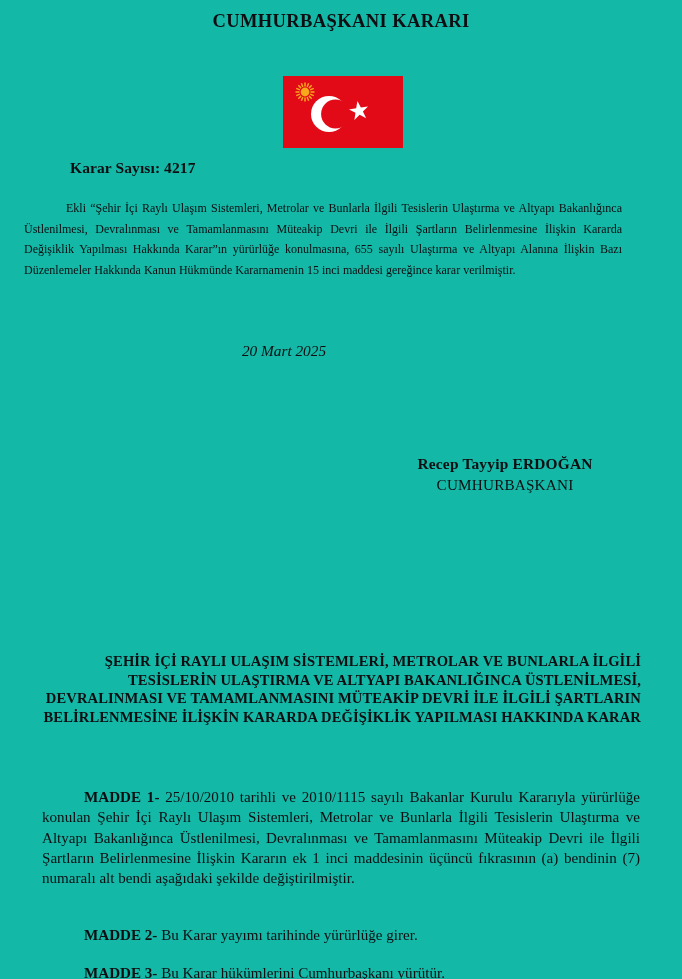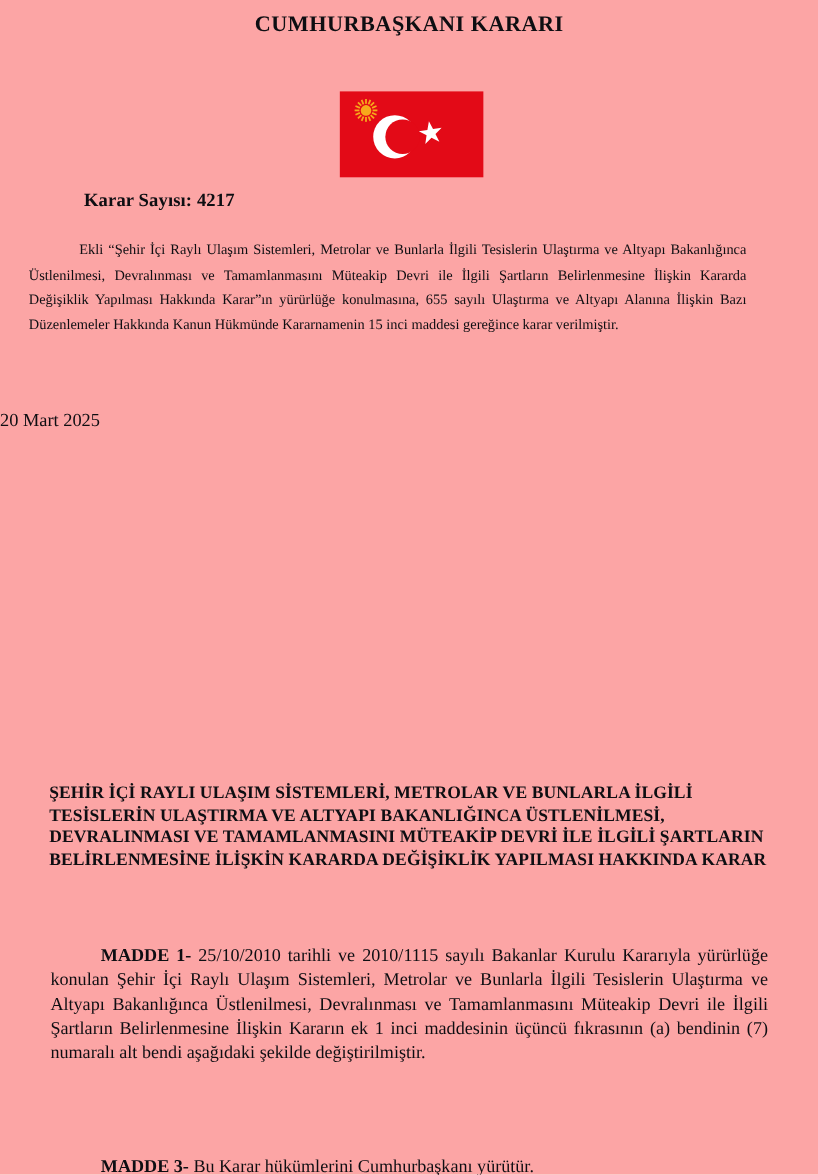--- a/index.html
+++ b/index.html
@@ -15,21 +15,21 @@
     overflow: hidden;
     font-family: "Liberation Serif", "DejaVu Serif", serif;
     color: #0e0e12;
     -webkit-font-smoothing: antialiased;
   }
 
   .page {
     position: relative;
     width: 682px;
     height: 979px;
-    background: #fca5a5;
+    background: #14b8a6;
   }
 
   
   .doc-title {
     position: absolute;
     top: 11px;
     left: 0;
     width: 682px;
     text-align: center;
     font-size: 18.5px;
@@ -75,22 +75,23 @@
     text-justify: inter-word;
     hyphens: none;
   }
 
   
   .date-line {
     position: absolute;
     top: 342px;
     left: 0;
     width: 568px;
-    text-align: left;
+    text-align: center;
     font-size: 15.3px;
+    font-style: italic;
   }
 
   
   .signature {
     position: absolute;
     top: 453px;
     left: 360px;
     width: 290px;
     text-align: center;
   }
@@ -105,21 +106,21 @@
     line-height: 21px;
     letter-spacing: 0.2px;
   }
 
   
   .reg-heading {
     position: absolute;
     top: 652px;
     left: 41px;
     width: 600px;
-    text-align: left;
+    text-align: right;
     font-size: 14.6px;
     font-weight: bold;
     line-height: 18.6px;
     letter-spacing: 0.1px;
   }
 
   
   .article {
     position: absolute;
     left: 42px;
@@ -200,26 +201,33 @@
       </g>
     </svg>
   </div>
 
   <div class="karar-sayisi">Karar Sayısı: 4217</div>
 
   <div class="intro-para">Ekli “Şehir İçi Raylı Ulaşım Sistemleri, Metrolar ve Bunlarla İlgili Tesislerin Ulaştırma ve Altyapı Bakanlığınca Üstlenilmesi, Devralınması ve Tamamlanmasını Müteakip Devri ile İlgili Şartların Belirlenmesine İlişkin Kararda Değişiklik Yapılması Hakkında Karar”ın yürürlüğe konulmasına, 655 sayılı Ulaştırma ve Altyapı Alanına İlişkin Bazı Düzenlemeler Hakkında Kanun Hükmünde Kararnamenin 15 inci maddesi gereğince karar verilmiştir.</div>
 
   <div class="date-line">20 Mart 2025</div>
 
+  <div class="signature">
+    <div class="name">Recep Tayyip ERDOĞAN</div>
+    <div class="role">CUMHURBAŞKANI</div>
+  </div>
 
   <div class="reg-heading">ŞEHİR İÇİ RAYLI ULAŞIM SİSTEMLERİ, METROLAR VE BUNLARLA İLGİLİ TESİSLERİN ULAŞTIRMA VE ALTYAPI BAKANLIĞINCA ÜSTLENİLMESİ, DEVRALINMASI VE TAMAMLANMASINI MÜTEAKİP DEVRİ İLE İLGİLİ ŞARTLARIN BELİRLENMESİNE İLİŞKİN KARARDA DEĞİŞİKLİK YAPILMASI HAKKINDA KARAR</div>
 
   <p class="article first">
     <span class="lbl">MADDE 1-</span><span> 25/10/2010 tarihli ve 2010/1115 sayılı Bakanlar Kurulu Kararıyla yürürlüğe konulan Şehir İçi Raylı Ulaşım Sistemleri, Metrolar ve Bunlarla İlgili Tesislerin Ulaştırma ve Altyapı Bakanlığınca Üstlenilmesi, Devralınması ve Tamamlanmasını Müteakip Devri ile İlgili Şartların Belirlenmesine İlişkin Kararın ek 1 inci maddesinin üçüncü fıkrasının (a) bendinin (7) numaralı alt bendi aşağıdaki şekilde değiştirilmiştir.</span>
   </p>
 
 
+  <p class="article m2">
+    <span class="lbl">MADDE 2-</span><span> Bu Karar yayımı tarihinde yürürlüğe girer.</span>
+  </p>
 
   <p class="article m3">
     <span class="lbl">MADDE 3-</span><span> Bu Karar hükümlerini Cumhurbaşkanı yürütür.</span>
   </p>
 
 </div>
 
 </body></html>

